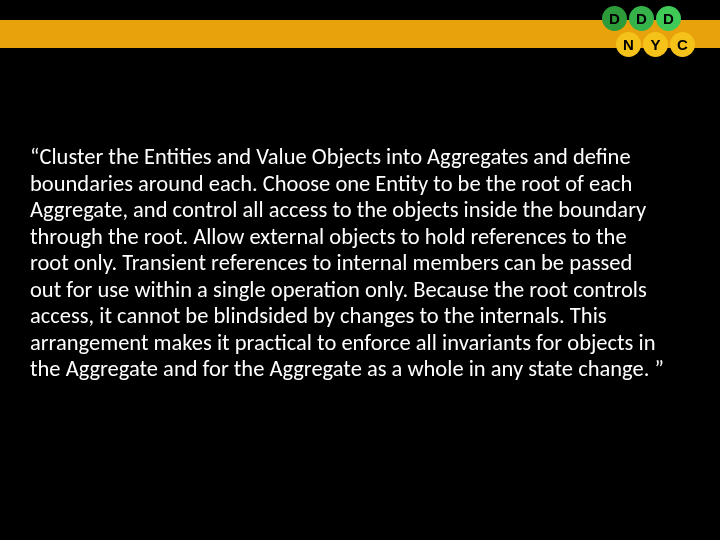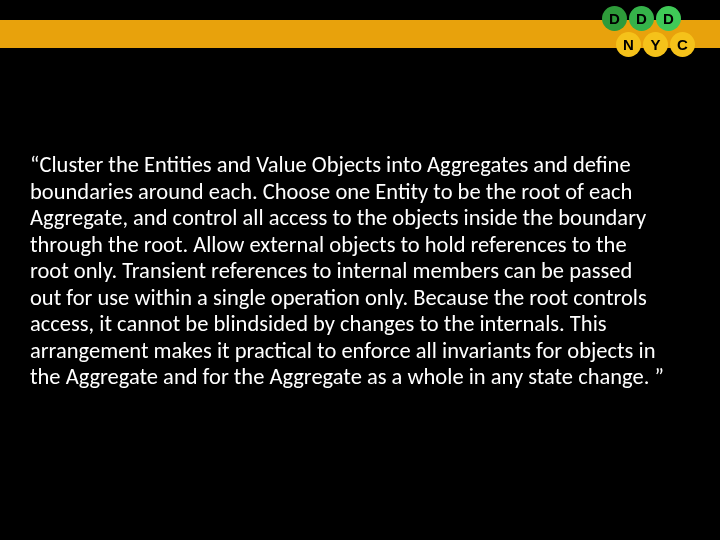--- a/index.html
+++ b/index.html
@@ -68,21 +68,21 @@
     position: absolute;
     top: 80px;
     left: 28px;
     color: #e8a20c;
     font-size: 40px;
     font-weight: 400;
     letter-spacing: 0.2px;
   }
   .body-text {
     position: absolute;
-    top: 152px;
+    top: 144px;
     left: 30px;
     right: 52px;
     color: #ffffff;
     font-size: 22.5px;
     line-height: 1.18;
     font-weight: 400;
   }
 </style>
 </head>
 <body>

